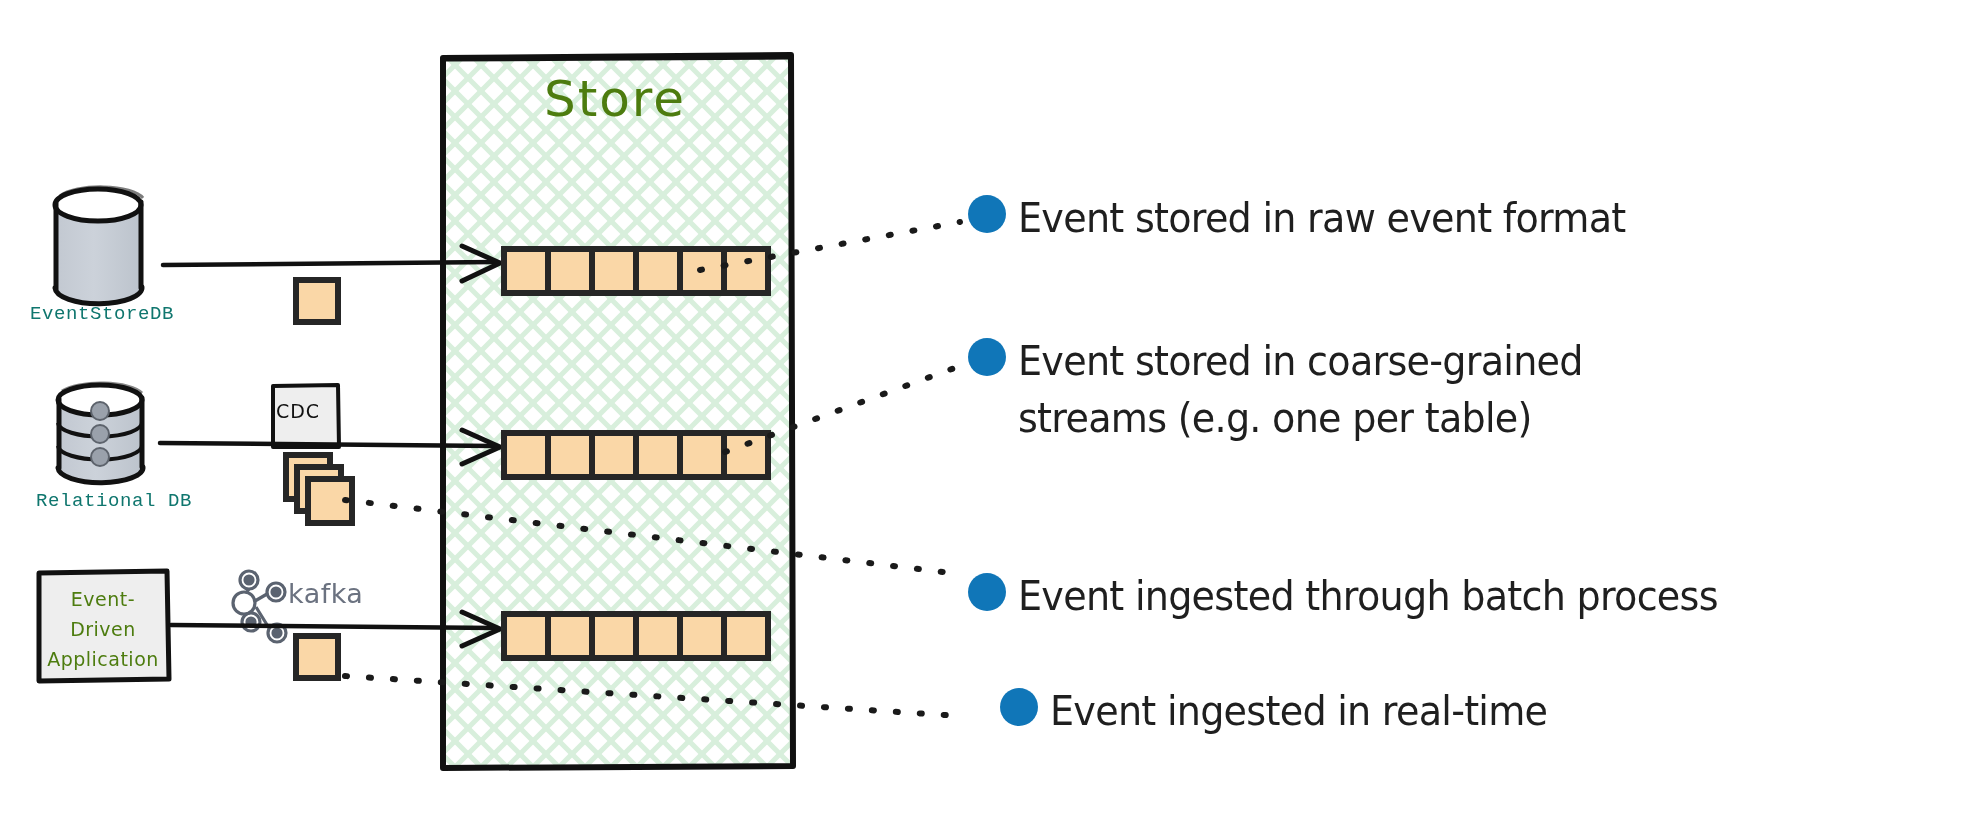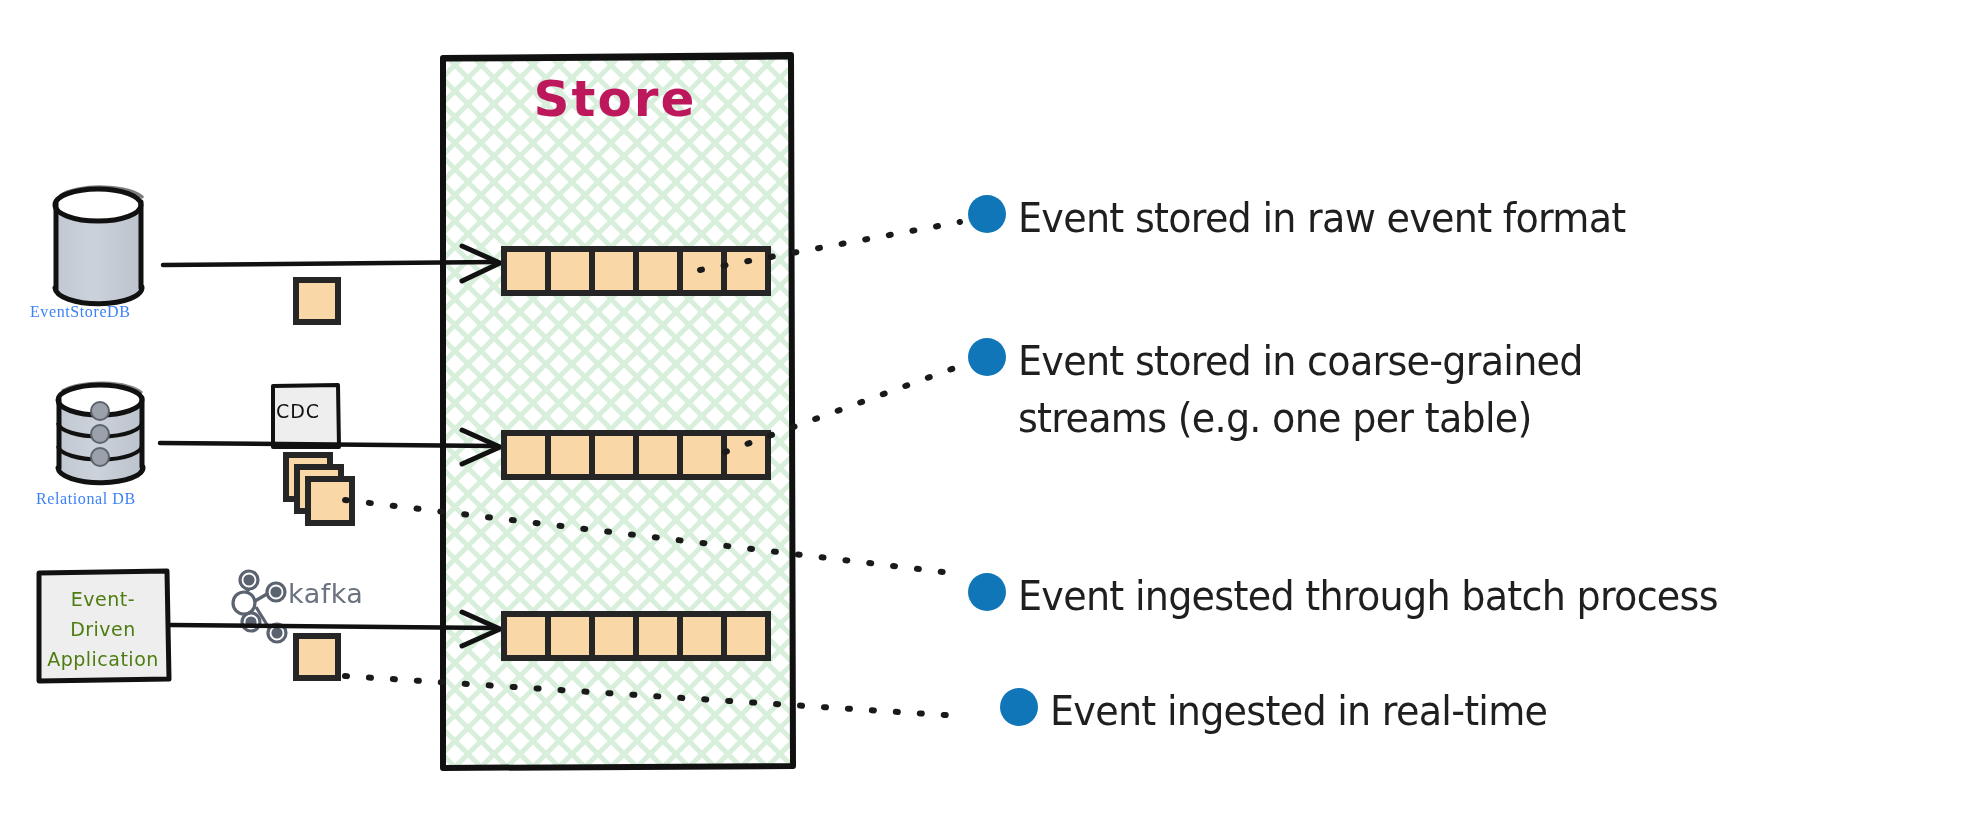--- a/index.html
+++ b/index.html
@@ -14,24 +14,24 @@
   .lbl{
     position:absolute;
     font-family:"DejaVu Sans", sans-serif;
     color:#1a1a1a;
     white-space:nowrap;
     pointer-events:none;
   }
 
   
   .hand{
-    font-family:Liberation Serif, serif;
-    font-size:16px;
+    font-family:Liberation Mono, monospace;
+    font-size:19px;
     letter-spacing:.6px;
-    color:#3b82f6;
+    color:#0f766e;
   }
   #label-eventstoredb{left:30px;top:303px;}
   #label-relationaldb{left:36px;top:490px;}
 
   
   #app-box-text{
     position:absolute;left:40px;top:584px;width:126px;
     text-align:center;line-height:30px;
     font-size:19px;letter-spacing:.5px;color:#4d7c0f;
   }
@@ -45,21 +45,21 @@
 
   
   #kafka-word{
     position:absolute;left:288px;top:578px;
     font-size:27px;letter-spacing:.5px;color:#6b7280;
   }
 
   
   #store-title{
     position:absolute;left:440px;top:70px;width:350px;text-align:center;
-    font-size:50px;letter-spacing:2px;color:#be185d;font-weight:700;
+    font-size:50px;letter-spacing:2px;color:#4d7c0f;font-weight:400;
   }
 
   
   #panel{position:absolute;left:968px;top:80px;width:960px;}
   #panel-title{
     font-family:"DejaVu Sans", sans-serif;
     font-weight:bold;
     font-size:42px;
     letter-spacing:-.5px;
     color:#2b2b2b;

